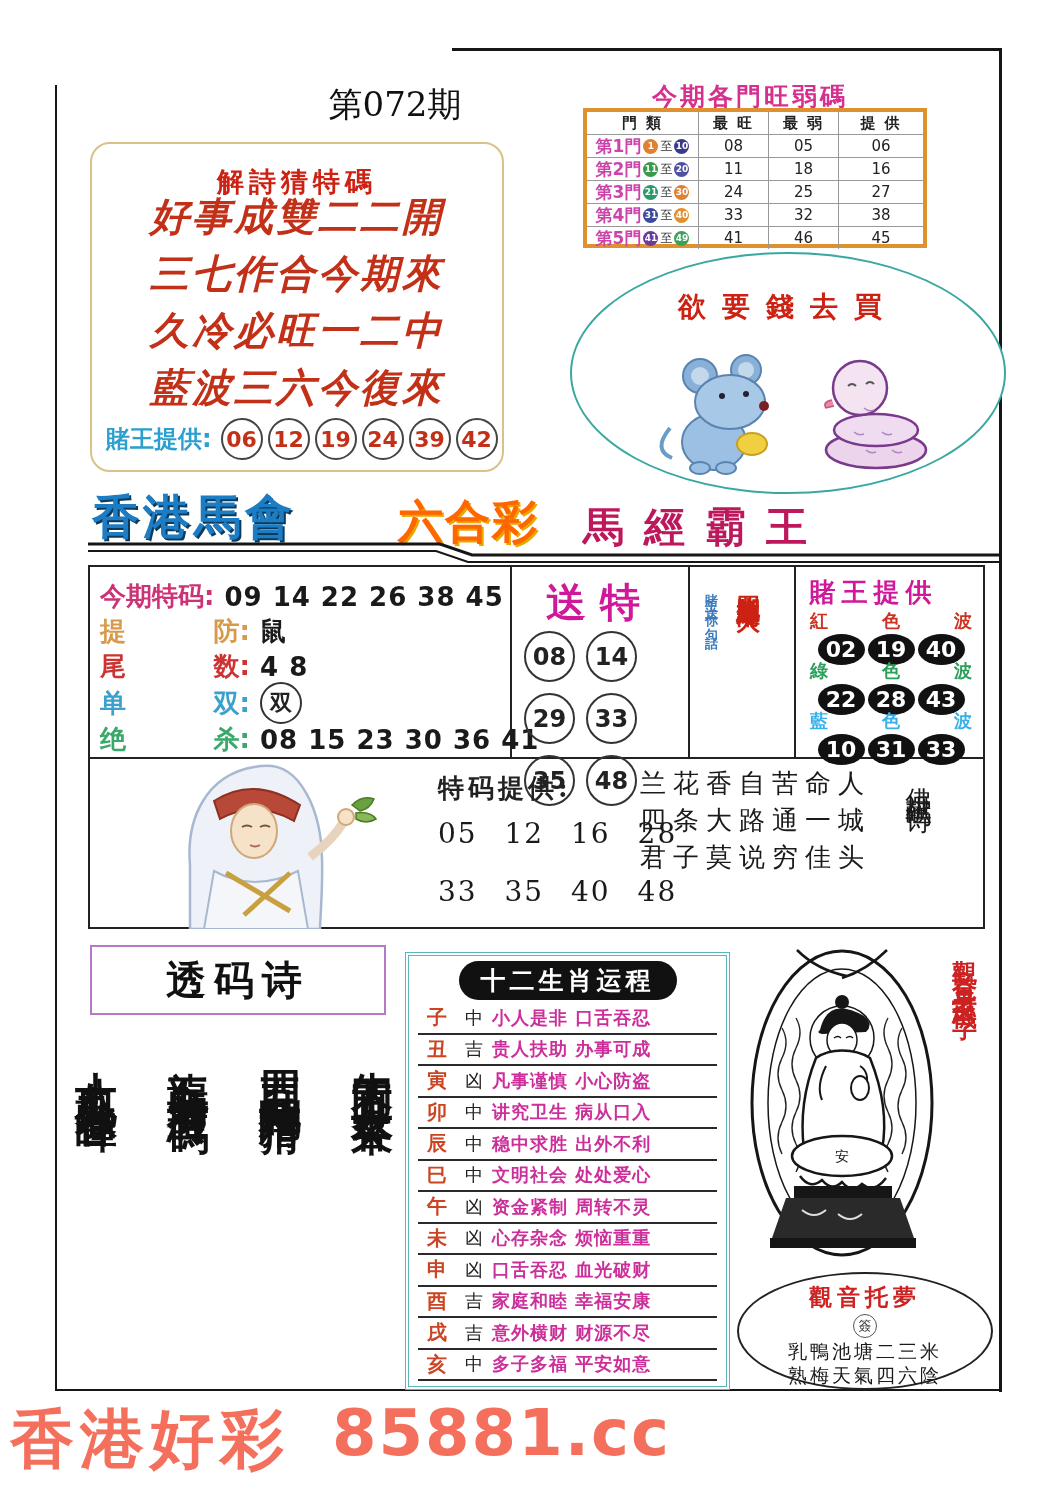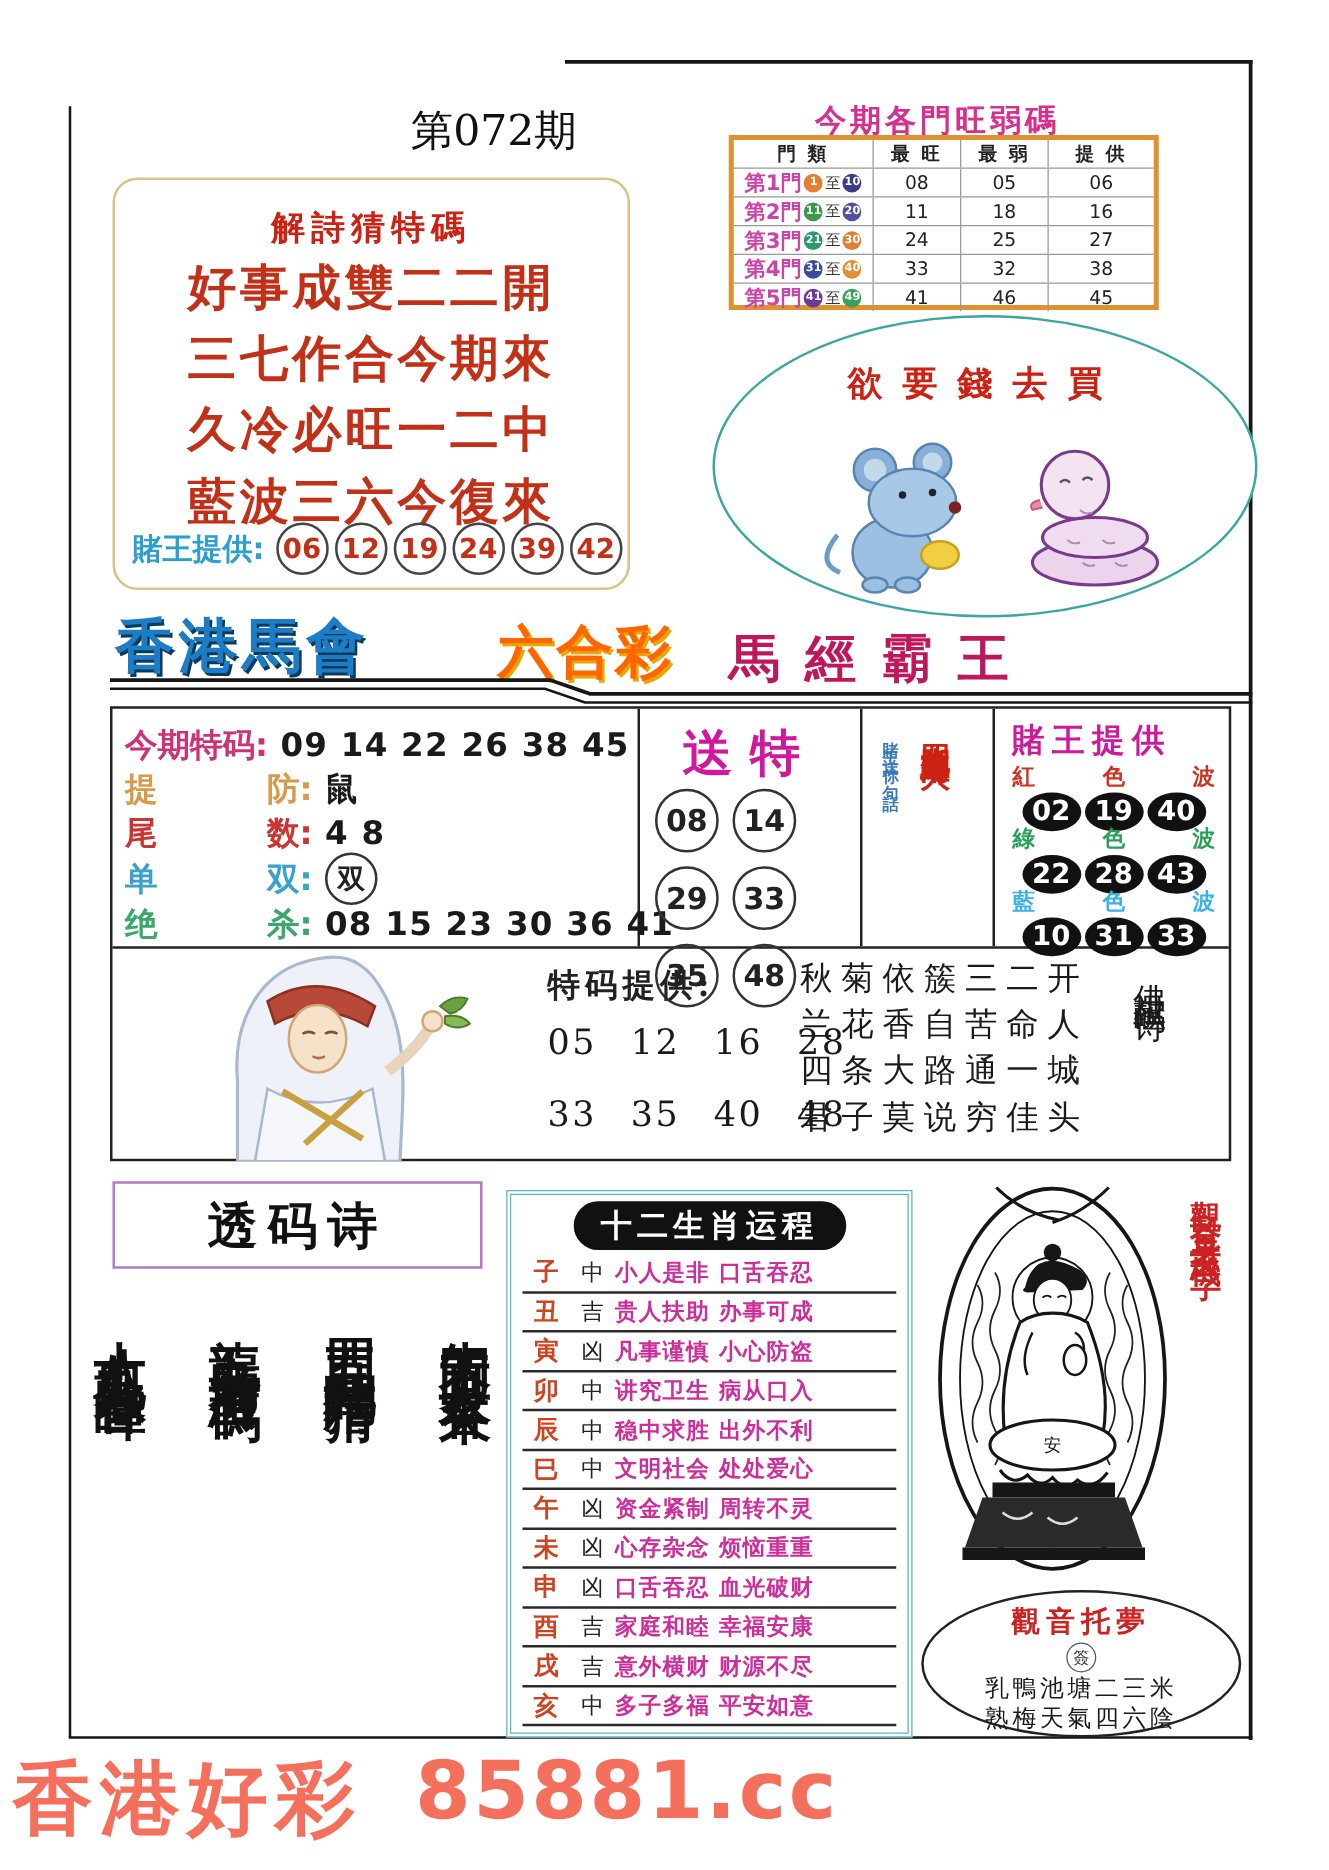--- a/index.html
+++ b/index.html
@@ -12,21 +12,21 @@
   .fline{position:absolute;background:#161616;}
 
   
   .issue{left:290px;top:82px;width:210px;text-align:center;font-size:34px;
          font-family:"DejaVu Serif",serif;color:#111;}
 
   
   .poembox{left:90px;top:142px;width:410px;height:326px;border:2px solid #d8c28a;border-radius:20px;background:#fff;}
   .pb-title{position:absolute;top:20px;left:0;right:0;text-align:center;color:#cc2213;
             font-size:27px;font-weight:bold;letter-spacing:5px;}
-  .pb-lines{position:absolute;top:58px;left:10px;right:10px;text-align:center;}
+  .pb-lines{position:absolute;top:44px;left:10px;right:10px;text-align:center;font-style:italic;}
   .pb-line{font-size:39px;line-height:57px;font-weight:bold;color:#c23018;
            font-family:"DejaVu Serif",serif;letter-spacing:3px;white-space:nowrap;}
   .pb-prov{position:absolute;left:14px;bottom:10px;display:flex;align-items:center;gap:5px;}
   .pb-prov-label{color:#2b9fd0;font-size:24px;font-weight:bold;margin-right:4px;white-space:nowrap;}
   .numcircle{width:38px;height:38px;border:2px solid #444;border-radius:50%;color:#c23018;
              font-size:22px;font-weight:bold;display:flex;align-items:center;justify-content:center;}
 
   
   .gate-title{left:583px;top:80px;width:334px;text-align:center;color:#d6308f;
               font-size:25px;font-weight:bold;letter-spacing:3px;}
@@ -375,21 +375,20 @@
       <path d="M216,96 q24,-18 34,-36" fill="none" stroke="#e8d4bc" stroke-width="9"></path>
       <circle cx="252" cy="56" r="8" fill="#f6e2c8" stroke="#d0a878" stroke-width="2"></circle>
       <path d="M258,44 q10,-10 22,-6 q-4,10 -14,12 Z" fill="#6aa040" stroke="#4a7c28" stroke-width="1.5"></path>
       <path d="M262,52 q14,-2 20,6 q-10,6 -20,0 Z" fill="#88b858" stroke="#4a7c28" stroke-width="1.5"></path>
     </svg>
     <div class="offer-label">特码提供:</div>
     <div class="offer-row" style="top:250px;">05 12 16 28</div>
     <div class="offer-row" style="top:308px;">33 35 40 48</div>
     <div class="verse">
 
-    <div class="verse-line">秋菊依簇三二开</div>
         <div class="verse-line">兰花香自苦命人</div>
         <div class="verse-line">四条大路通一城</div>
         <div class="verse-line">君子莫说穷佳头</div>
       </div>
     <div class="verse-vt vtext">佛祖献码诗</div>
   </div>
 
   <div class="abs tms-box">
     <span class="tms-title">透码诗</span>
   </div>

